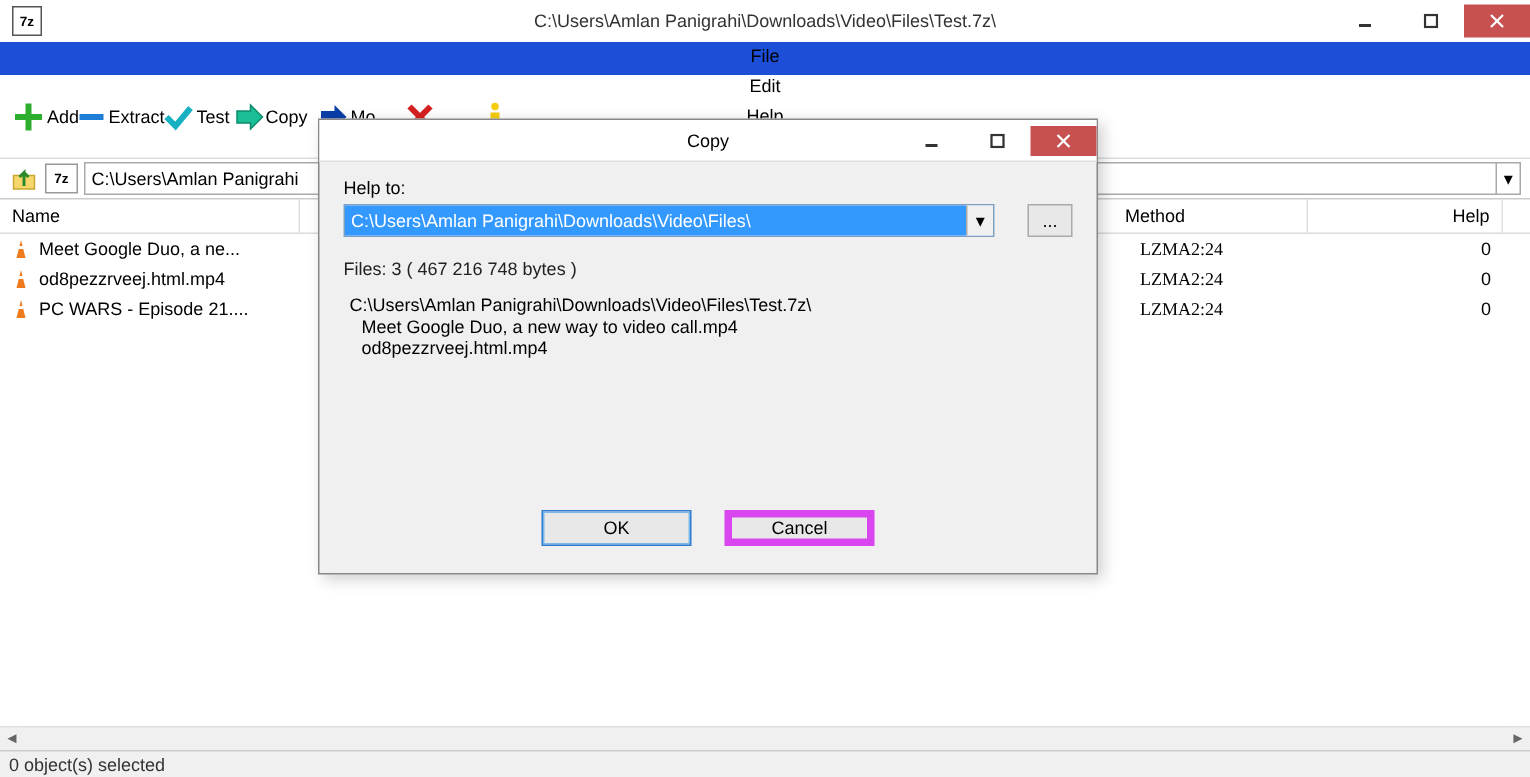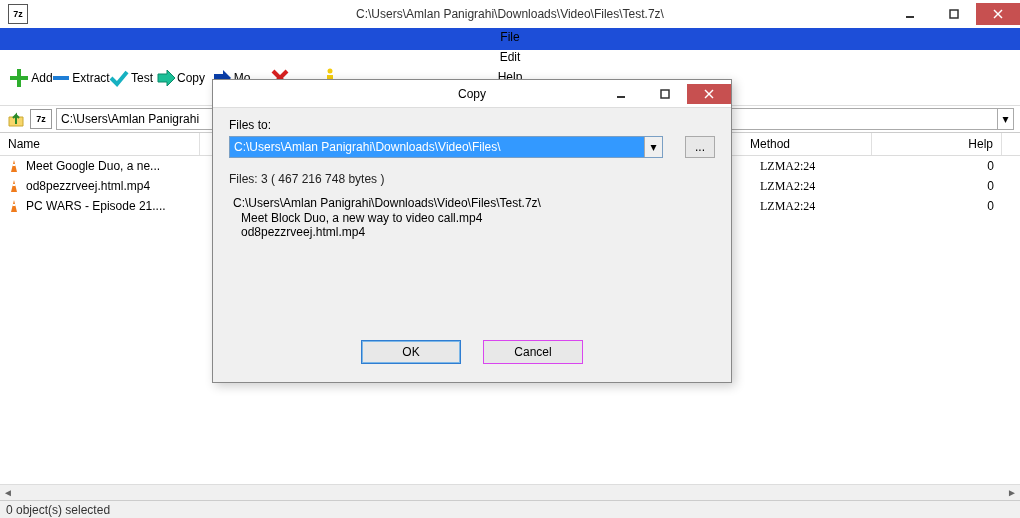--- a/index.html
+++ b/index.html
@@ -68,21 +68,21 @@
 .copyto-row { display:flex; gap:22px; align-items:center; margin-bottom:10px;}
 .copyto-combo { flex:1; height:22px; border:1px solid #7a9fc4; background:#fff; display:flex; align-items:center; position:relative; }
 .copyto-combo .combo-text { flex:1; height:100%; padding:0 4px; background:#3399ff; color:#fff; display:flex; align-items:center; white-space:nowrap; overflow:hidden;}
 .copyto-combo .combo-arrow { width:18px; height:100%; display:flex; align-items:center; justify-content:center; background:#f0f0f0; border-left:1px solid #aaa;}
 .browse-btn { width:30px; height:22px; border:1px solid #aaa; background:#e8e8e8; display:flex; align-items:center; justify-content:center;}
 .info-line { margin: 4px 0; color:#222; }
 .file-lines { margin-top:6px; margin-left:4px;}
 .file-lines div { margin-left:8px; }
 .file-lines .archive-path { margin-left:0; margin-bottom:1px; }
 .dialog-buttons { display:flex; justify-content:center; gap:22px; margin-top:auto; padding:12px 0 8px 0;}
-.dlg-btn { width:100px; height:24px; border:1px solid #d946ef; background:#e8e8e8; display:flex; align-items:center; justify-content:center;}
+.dlg-btn { width:100px; height:24px; border:5px solid #d946ef; background:#e8e8e8; display:flex; align-items:center; justify-content:center;}
 .dlg-btn.ok { border:1px solid #2f7dd1; box-shadow:inset 0 0 0 1px #7cb7e8;}
 
 
 .green{fill:#2eae2e;} .blue{fill:#1e7ed6;} .darkblue{fill:#0a3ea8;} .yellow{fill:#f4cc0e;}
 </style>
 </head>
 <body>
 
 <div class="titlebar">
   <div class="appicon">7z</div>
@@ -275,32 +275,32 @@
       </div>
       <div class="dwin-btn dclose">
         <svg width="10" height="10">
             <line x1="1" y1="1" x2="9" y2="9" stroke="#fff" stroke-width="1.5"></line>
             <line x1="9" y1="1" x2="1" y2="9" stroke="#fff" stroke-width="1.5"></line>
           </svg>
       </div>
     </div>
   </div>
   <div class="dialog-body">
-    <div class="copyto-label">Files to:</div>
+    <div class="copyto-label">Help to:</div>
     <div class="copyto-row">
       <div class="copyto-combo">
         <div class="combo-text">C:\Users\Amlan Panigrahi\Downloads\Video\Files\</div>
         <div class="combo-arrow">▾</div>
       </div>
       <div class="browse-btn">...</div>
     </div>
     <div class="info-line">Files: 3     ( 467 216 748 bytes )</div>
     <div class="file-lines">
       <div class="archive-path">C:\Users\Amlan Panigrahi\Downloads\Video\Files\Test.7z\</div>
-      <div>Meet Block Duo, a new way to video call.mp4</div>
+      <div>Meet Google Duo, a new way to video call.mp4</div>
       <div>od8pezzrveej.html.mp4</div>
     </div>
     <div class="dialog-buttons">
       <div class="dlg-btn ok">OK</div>
       <div class="dlg-btn">Cancel</div>
     </div>
   </div>
 </div>
 
 </body></html>

